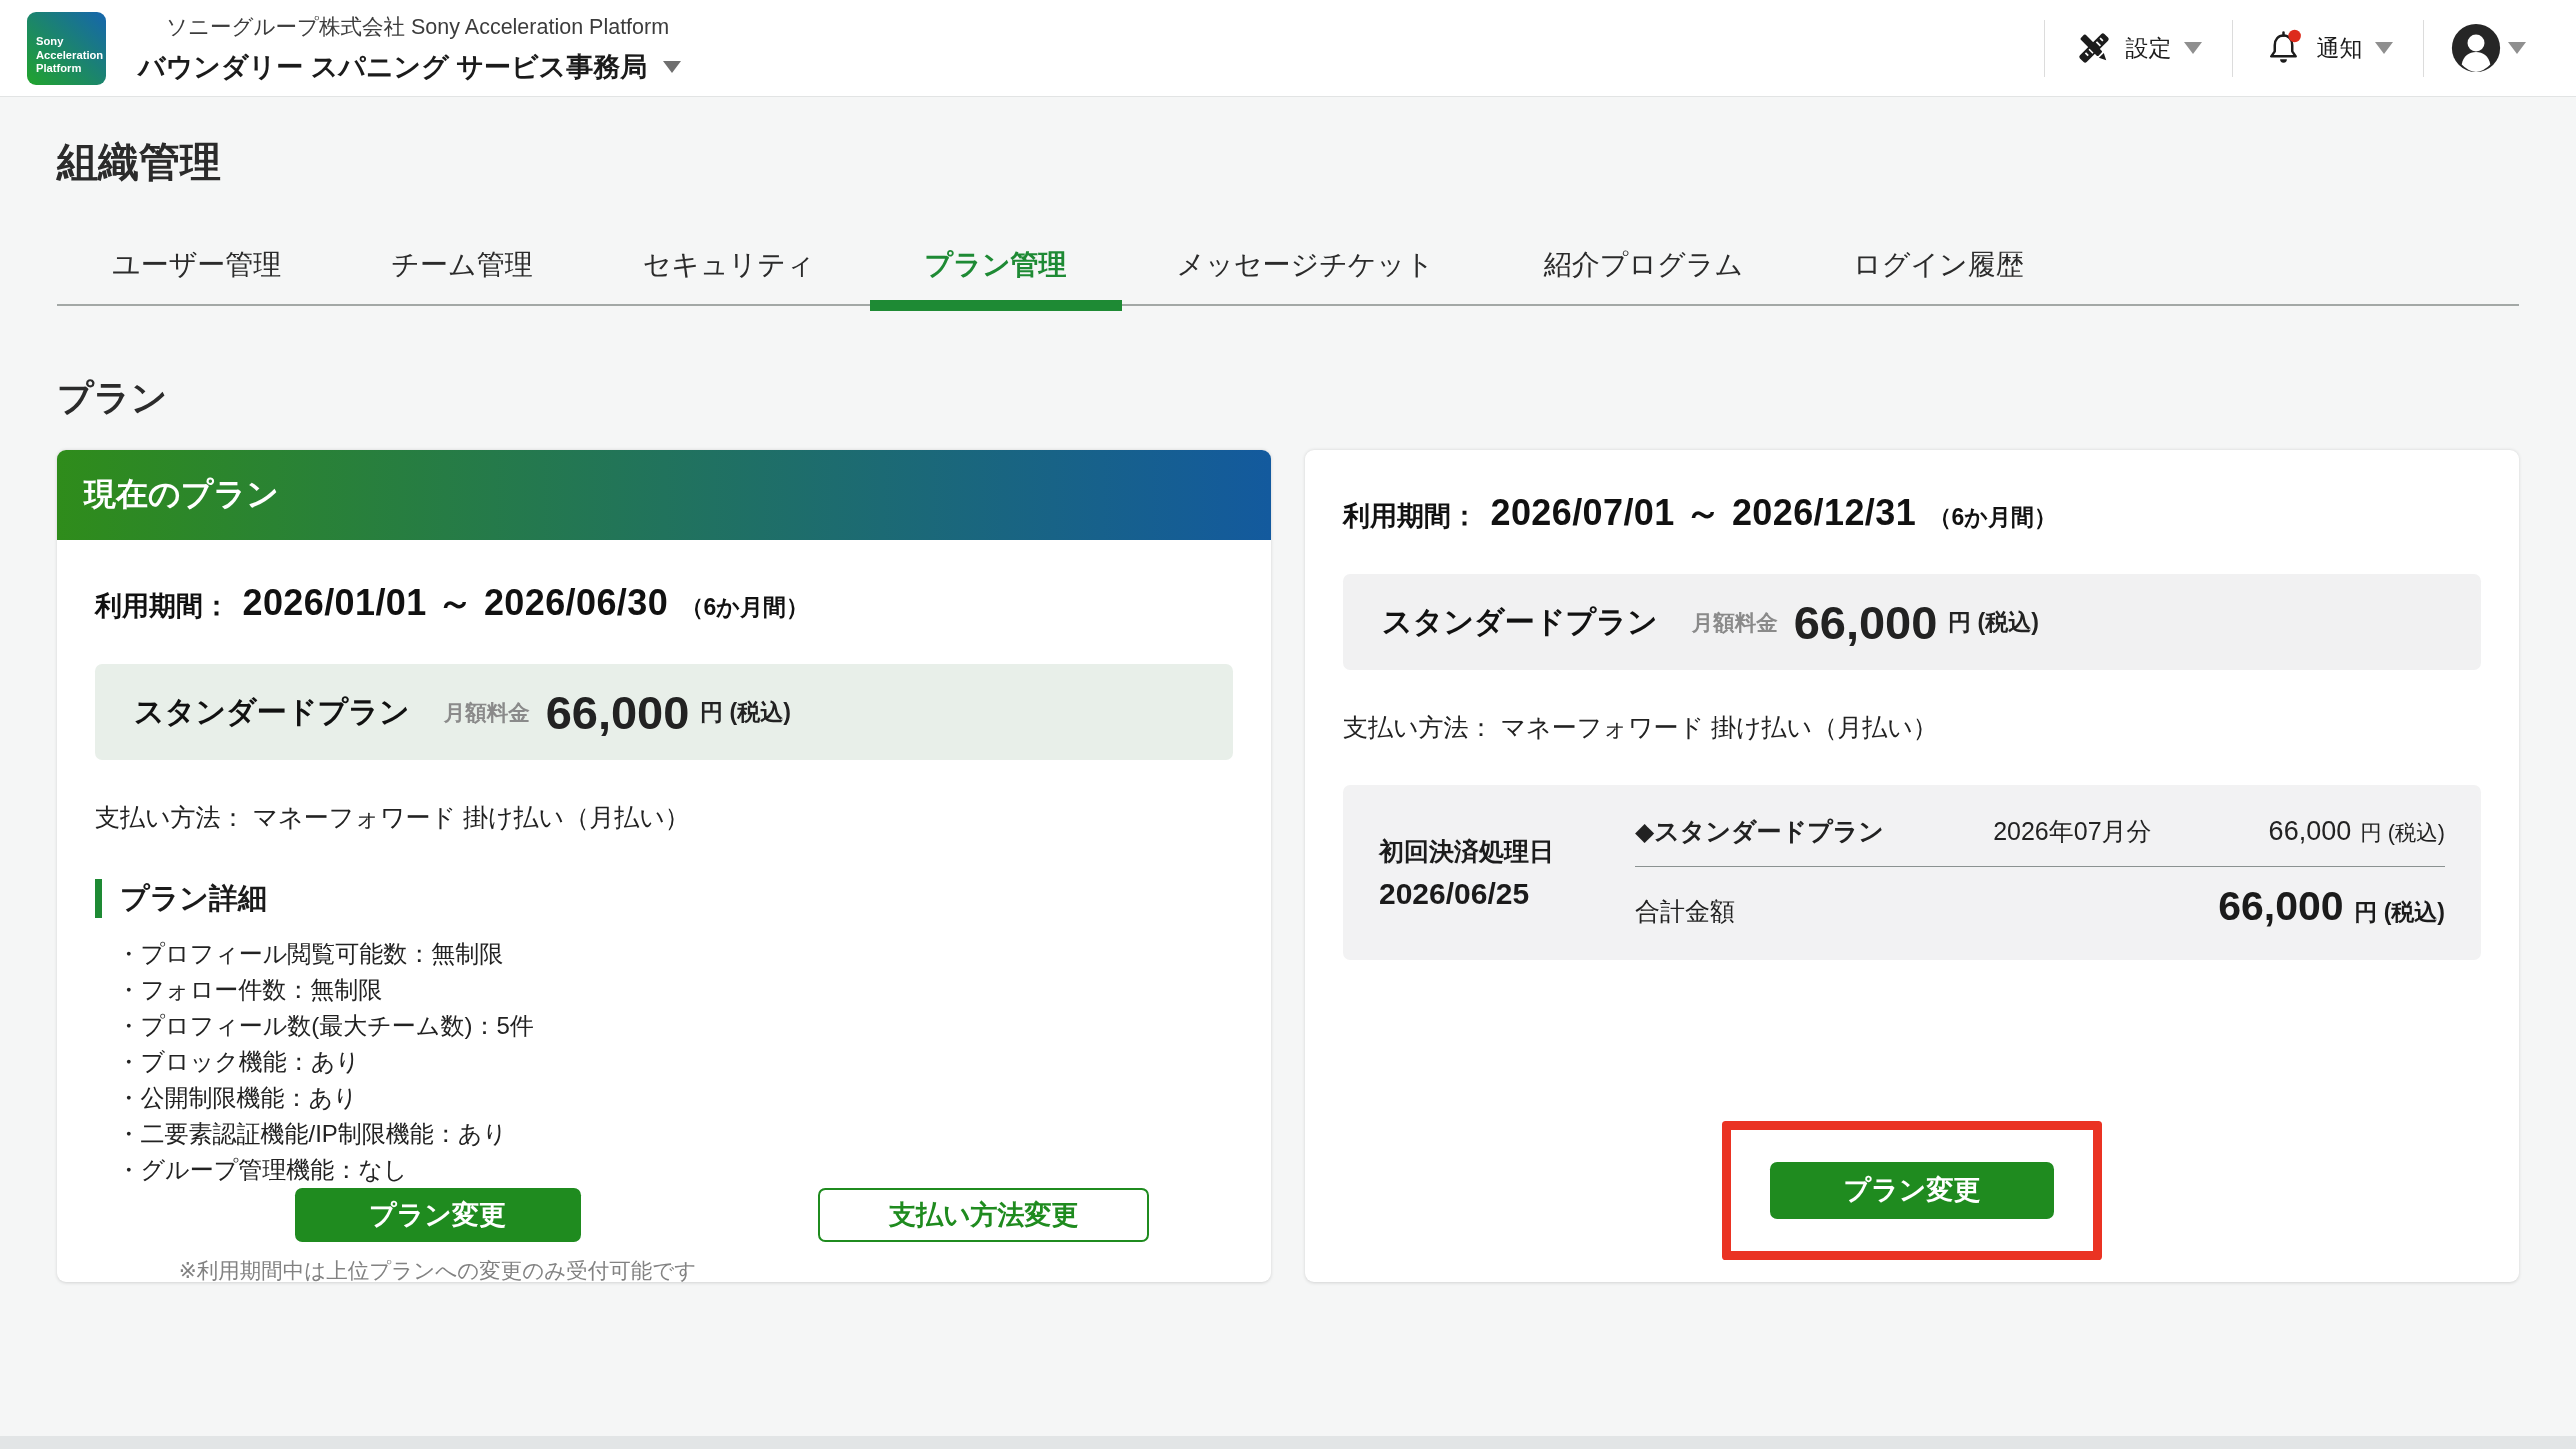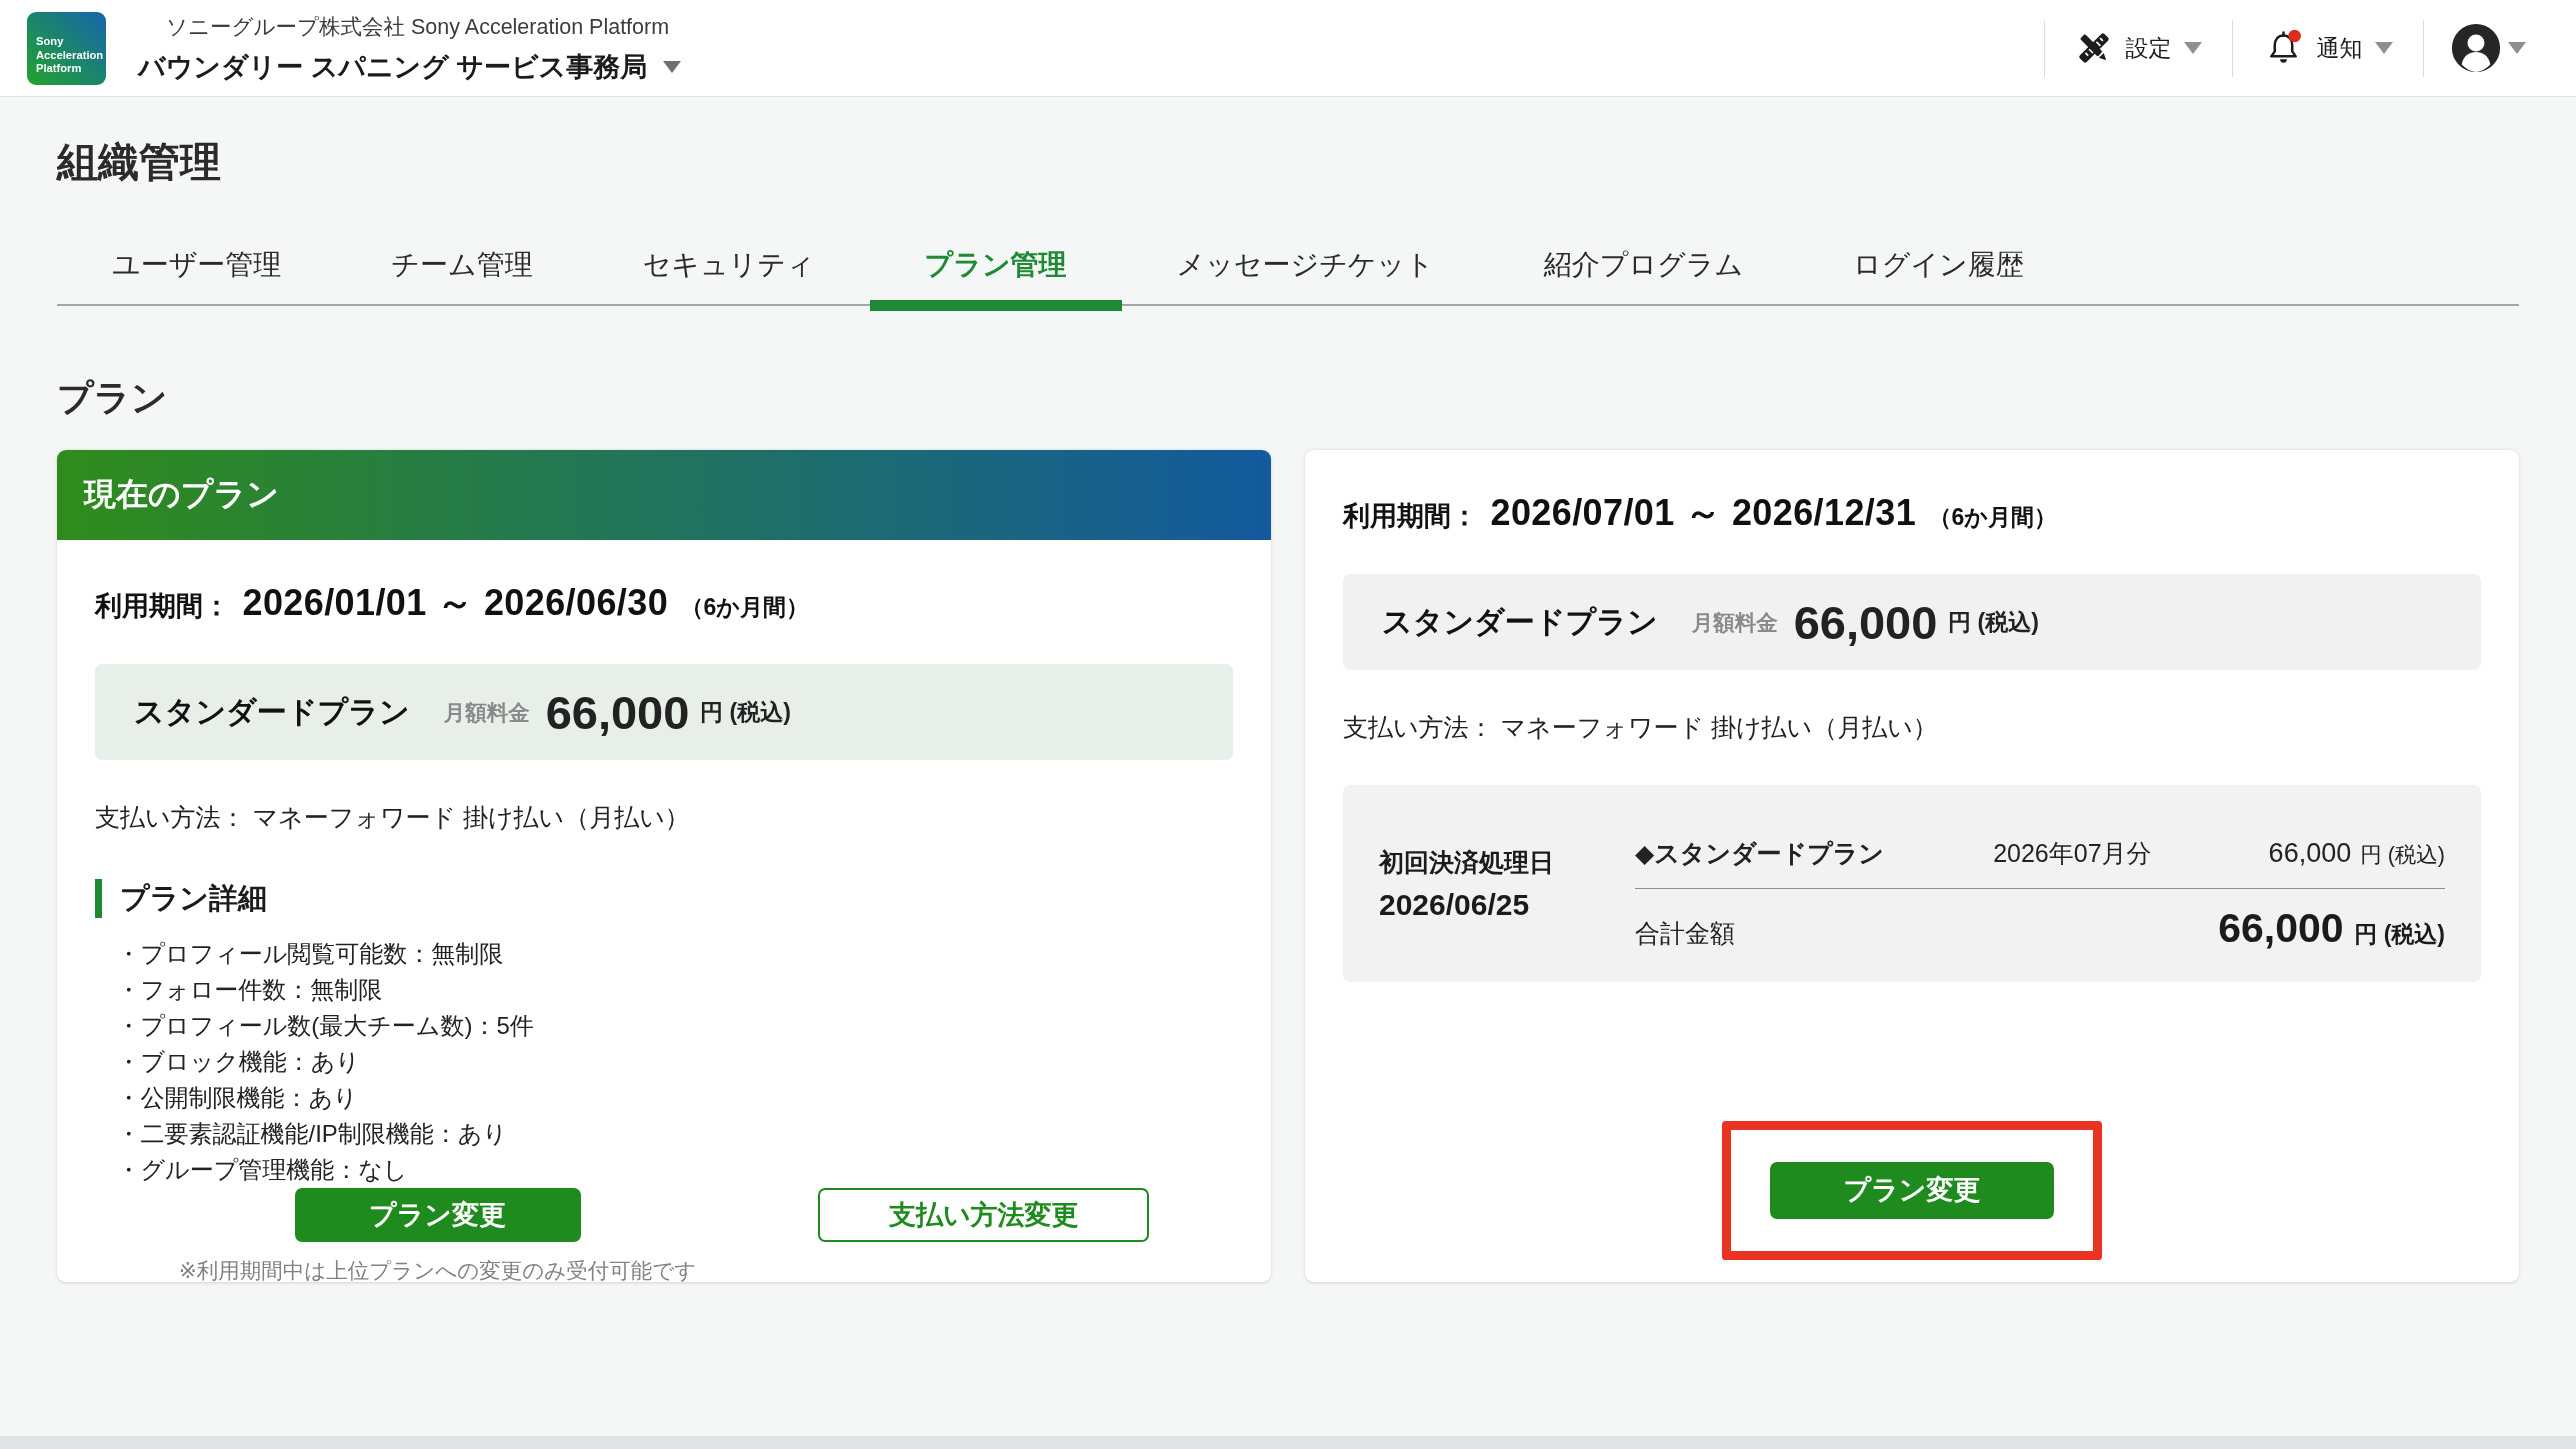--- a/index.html
+++ b/index.html
@@ -86,21 +86,21 @@
   .btn.outline { width:331px; background:#fff; border:2.7px solid #1f8b1f; color:#1f8b1f; }
   .btn-note { margin-top:14.3px; font-size:21.5px; color:#828282; white-space:nowrap; }
 
   .billing { margin-top:41px; background:#f2f2f3; border-radius:7.2px;
     padding:30px 36px; display:flex; align-items:center; flex:none; }
   .bill-left { width:224px; flex:none; }
   .bill-date-label { font-size:25px; font-weight:bold; color:#1b1b1b; }
   .bill-date-value { font-size:30px; font-weight:bold; color:#1b1b1b; margin-top:9px; }
   .bill-right { flex:1; margin-left:32px; }
   .bill-row { display:flex; align-items:baseline; }
-  .bill-item { font-size:25px; font-weight:bold; color:#222; flex:1.3;margin-top:22px; }
+  .bill-item { font-size:25px; font-weight:bold; color:#222; flex:1.3; }
   .bill-period { font-size:25px; color:#222; flex:1; }
   .bill-price { font-size:27px; color:#222; margin-left:auto; }
   .bill-price-unit { font-size:21.5px; color:#222; margin-left:9px; }
   .bill-div { border-top:1.8px solid #8b9291; margin:18px 0 16px; }
   .total-label { font-size:25px; color:#222; }
   .total-price { font-size:41px; font-weight:bold; color:#1b1b1b; margin-left:auto; }
   .total-unit { font-size:23px; font-weight:bold; color:#1b1b1b; margin-left:10.7px; }
 
   .annotation { margin-top:auto; align-self:center; border:9px solid #ea3323;
     border-radius:3.6px; padding:32px 39px; }

